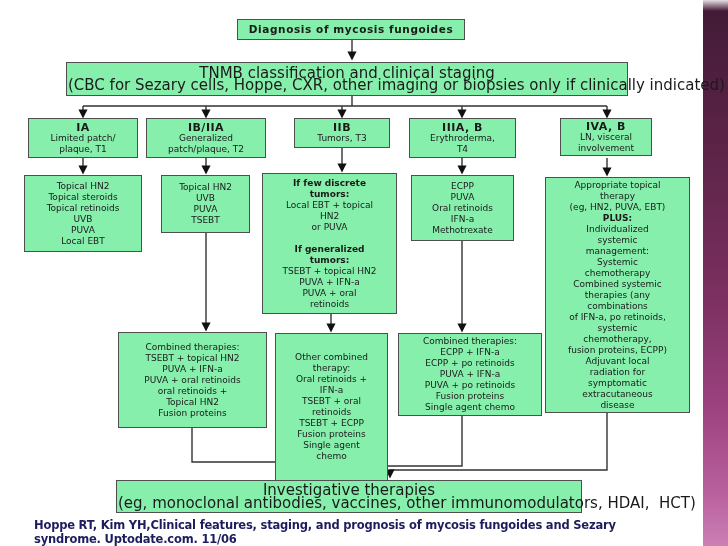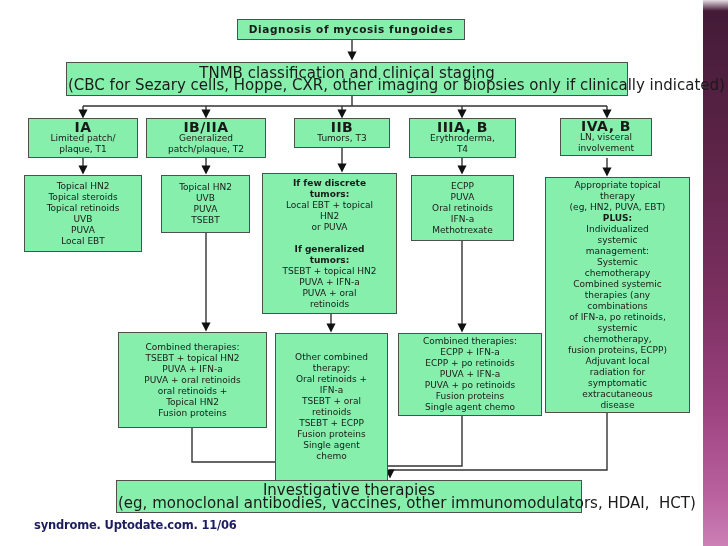--- a/index.html
+++ b/index.html
@@ -13,21 +13,21 @@
   }
   .box{
     position:absolute;background:#86efac;border:1.5px solid #4f4f4f;box-sizing:border-box;
     display:flex;flex-direction:column;justify-content:center;text-align:center;
     font-size:9px;line-height:11px;z-index:2;padding:2px 1px;
   }
   .box .ln{white-space:nowrap;}
   .b{font-weight:bold;}
   .box--lg{font-size:15px;line-height:12.5px;}
   .title-box .ln{font-size:10.5px;letter-spacing:.6px;}
-  .stage .ln.b{font-size:14px;letter-spacing:.5px;}
+  .stage .ln.b{font-size:11px;letter-spacing:.5px;}
   #connectors{position:absolute;left:0;top:0;z-index:1;}
   #connectors path{stroke:#333333;stroke-width:1.4;fill:none;}
   .citation{
     position:absolute;left:34px;top:519px;z-index:2;
     font-weight:bold;color:#1c1c5e;font-size:11.5px;line-height:13.5px;letter-spacing:-.2px;
   }
   .citation .ln{white-space:nowrap;}
 </style>
 </head>
 <body>
@@ -184,17 +184,18 @@
       <div class="ln">Fusion proteins</div>
       <div class="ln">Single agent chemo</div>
     </div>
 
   <div class="box box--lg" style="left:116px;top:480px;width:466px;height:33px;">
       <div class="ln">Investigative therapies</div>
       <div class="ln">(eg, monoclonal antibodies, vaccines, other immunomodulators, HDAI, &nbsp;HCT)</div>
     </div>
 
   <div class="citation">
+      <div class="ln">Hoppe RT, Kim YH,Clinical features, staging, and prognosis of mycosis fungoides and Sezary</div>
       <div class="ln">syndrome. Uptodate.com. 11/06</div>
     </div>
 
   <div class="band"></div>
 </div>
 
 </body></html>

